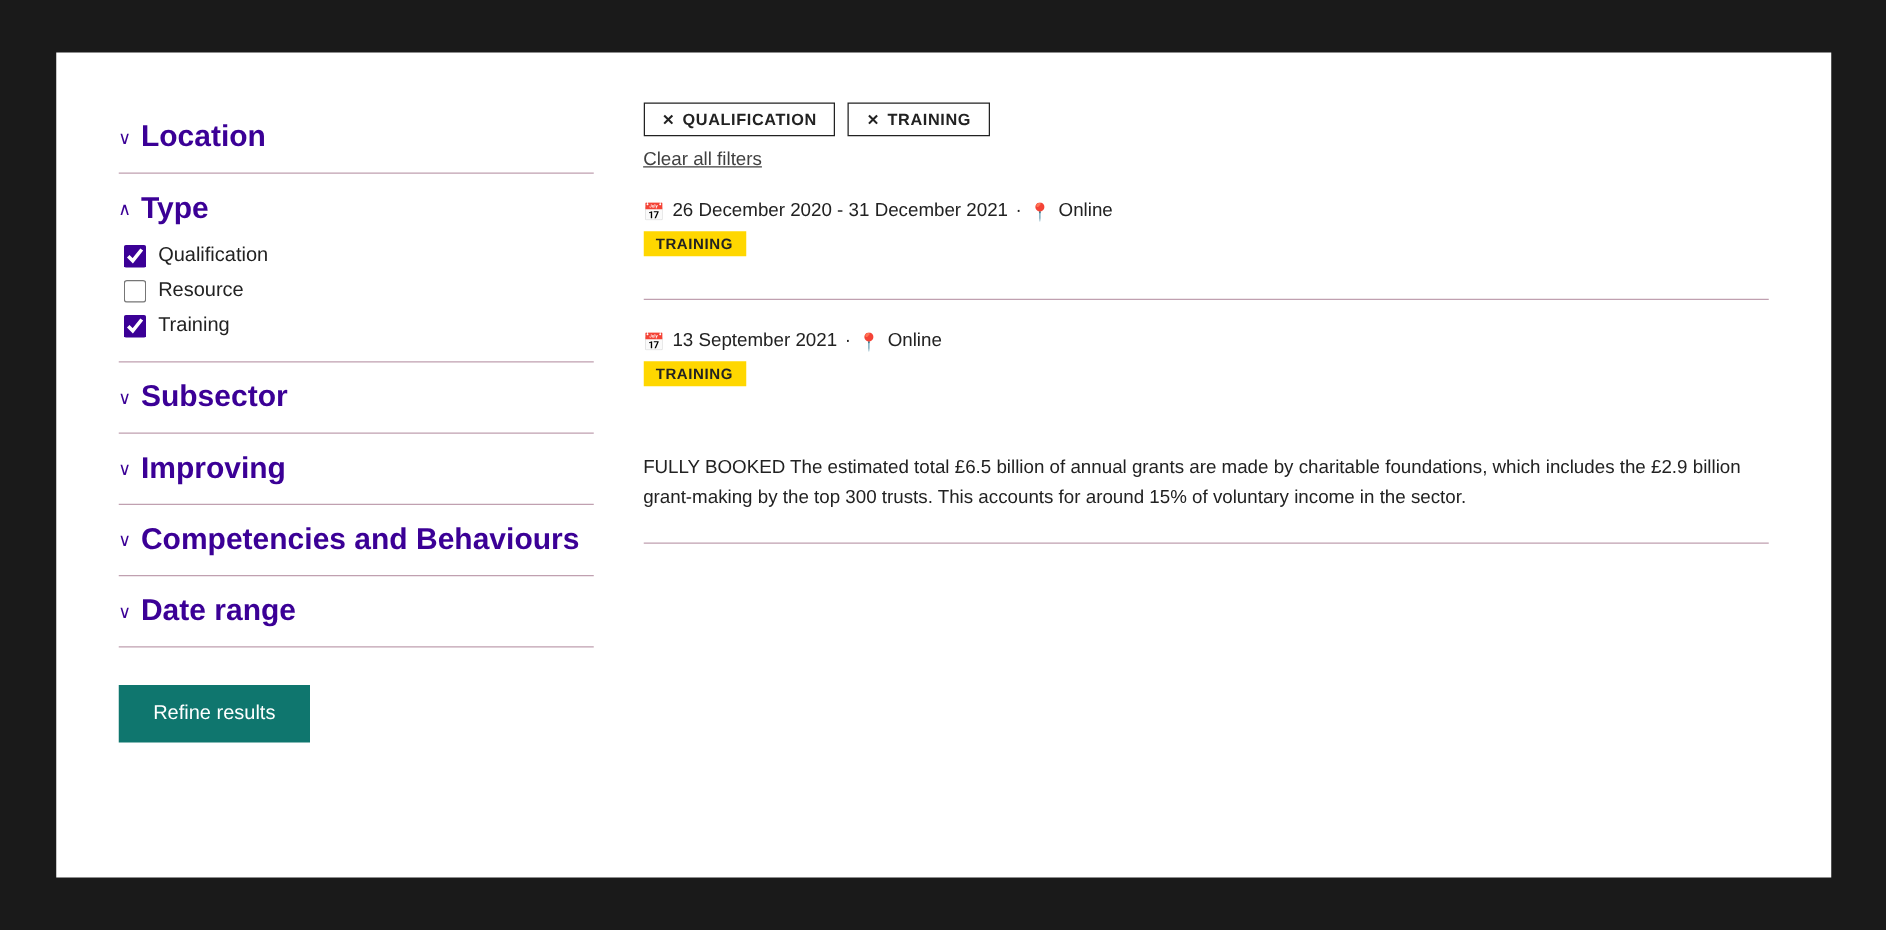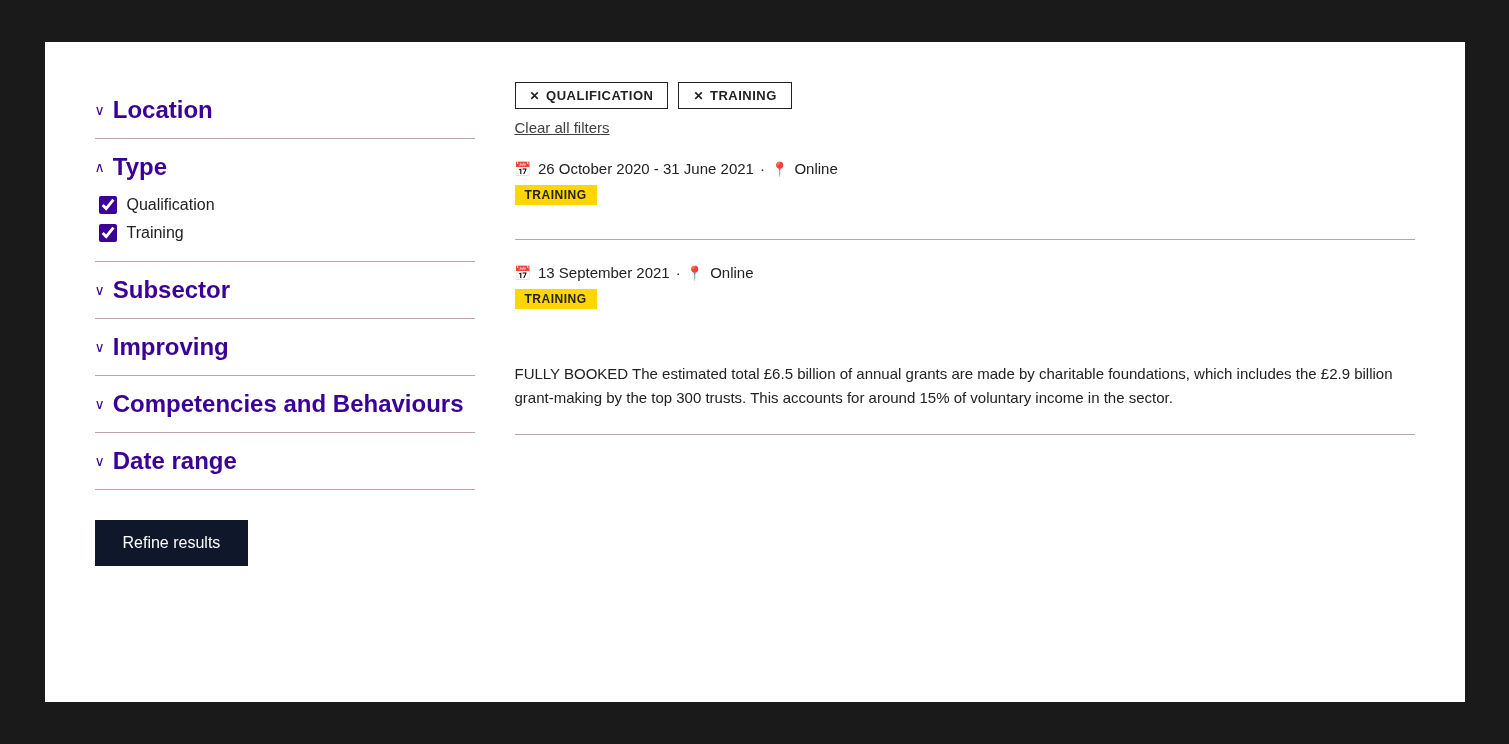--- a/index.html
+++ b/index.html
@@ -55,21 +55,21 @@
       color: #222;
     }
     .filter-type-item input[type="checkbox"] {
       width: 18px;
       height: 18px;
       accent-color: #3b0096;
       cursor: pointer;
     }
     .refine-btn {
       margin-top: 30px;
-      background: #0f172a;
+      background: #0f766e;
       color: #fff;
       border: none;
       padding: 14px 28px;
       font-size: 16px;
       cursor: pointer;
       font-weight: 500;
     }
     
     .main-content {
       flex: 1;
@@ -167,20 +167,24 @@
       <div class="filter-section-header">
         <span class="chevron">∧</span>
         <span class="label">Type</span>
       </div>
       <div class="filter-type-items">
         <label class="filter-type-item">
           <input type="checkbox" checked="" style="">
           <span>Qualification</span>
         </label>
         <label class="filter-type-item">
+          <input type="checkbox" style="">
+          <span>Resource</span>
+        </label>
+        <label class="filter-type-item">
           <input type="checkbox" checked="" style="">
           <span>Training</span>
         </label>
       </div>
     </div>
 
     
     <div class="filter-section">
       <div class="filter-section-header">
         <span class="chevron">∨</span>
@@ -225,21 +229,21 @@
       <div class="filter-tag">
         <span class="x">✕</span>
         <span>TRAINING</span>
       </div>
     </div>
     <a class="clear-filters">Clear all filters</a>
 
     <div class="result-item">
       <div class="result-meta">
         <span class="meta-icon">📅</span>
-        <span>26 October 2020 - 31 June 2021</span>
+        <span>26 December 2020 - 31 December 2021</span>
         <span> · </span>
         <span class="meta-icon">📍</span>
         <span>Online</span>
       </div>
       <span class="result-badge">TRAINING</span>
     </div>
 
     <div class="result-item">
       <div class="result-meta">
         <span class="meta-icon">📅</span>

